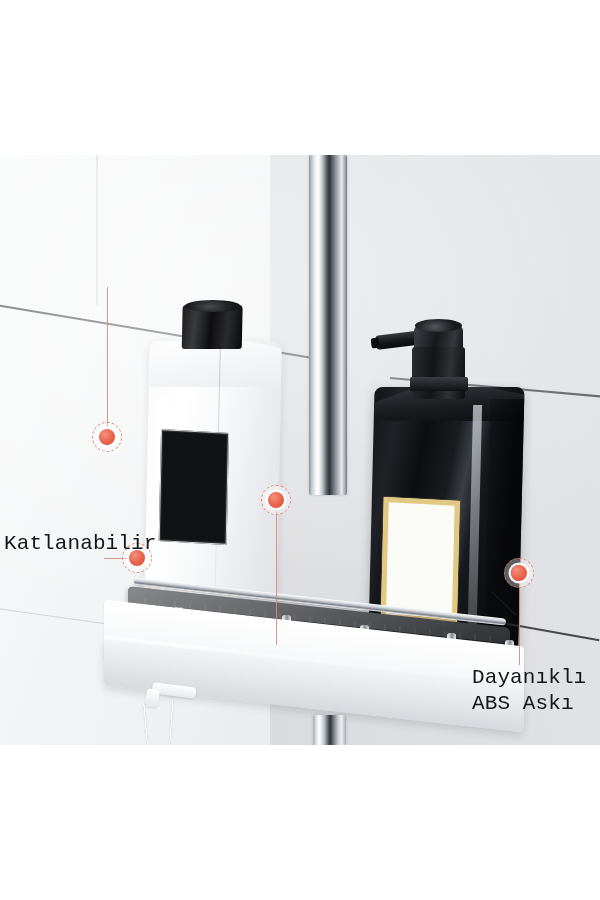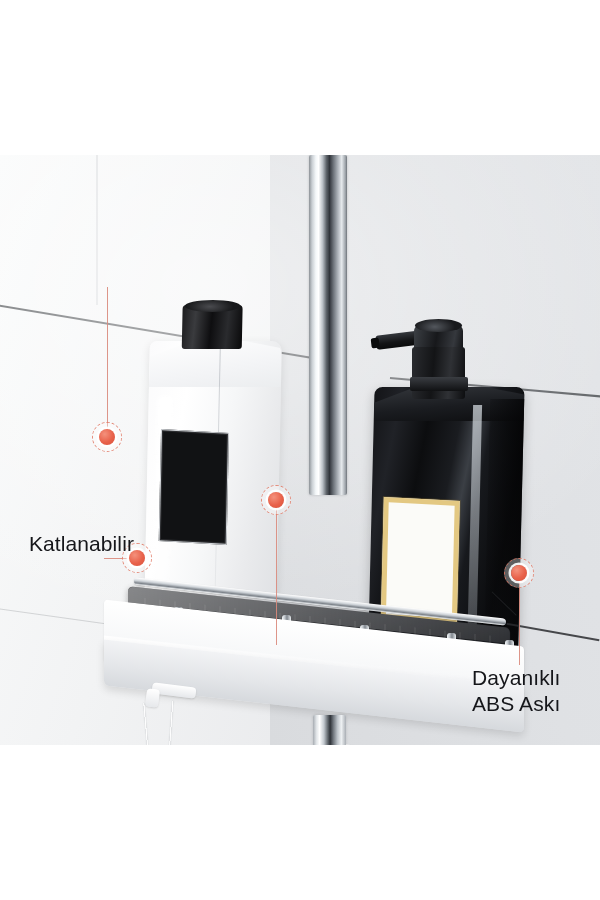--- a/index.html
+++ b/index.html
@@ -407,21 +407,21 @@
     z-index: 35;
     opacity: .9;
   }
   .connector.vertical { width: 1.3px; }
   .connector.horizontal { height: 1.3px; }
 
   
   .callout-text {
     position: absolute;
     color: #15161a;
-    font-family: Liberation Sans, sans-serif;
+    font-family: Liberation Mono, monospace;
     font-size: 21px;
     line-height: 1.22;
     letter-spacing: .1px;
     z-index: 45;
     white-space: nowrap;
   }
   .callout-text .ln { display: block; }
   .ct-left  { left: 4px;  top: 531px; text-align: right; width: 130px; }
   .ct-mid   { left: 226px; top: 646px; text-align: left;  width: 170px; }
   .ct-right { left: 472px; top: 665px; text-align: left;  width: 128px; }

